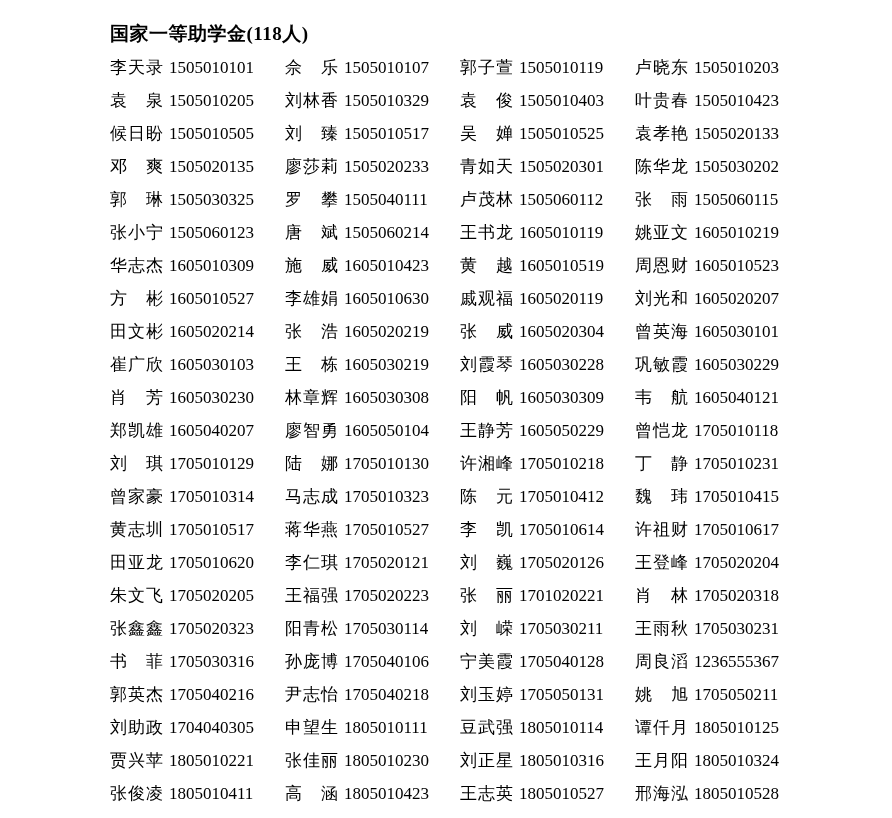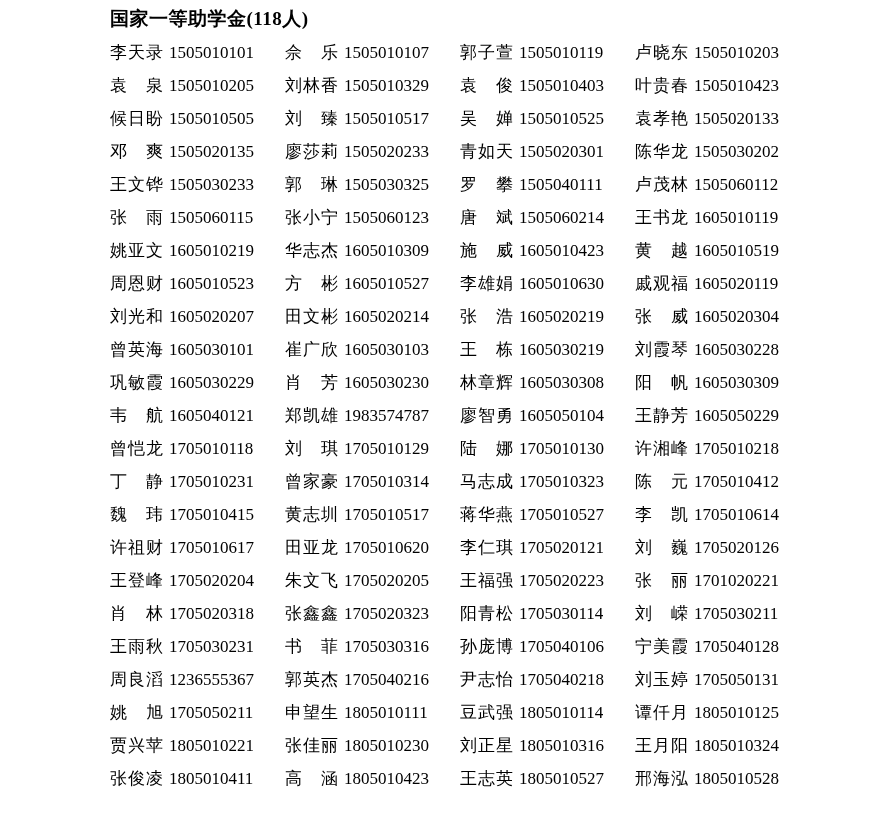--- a/index.html
+++ b/index.html
@@ -13,21 +13,21 @@
     width: 892px;
     height: 818px;
     background: #ffffff;
     box-sizing: border-box;
     padding: 6px 0 0 110px;
     overflow: hidden;
   }
   .title {
     font-size: 19px;
     font-weight: bold;
-    margin: 0 0 4px 0;
+    margin: 15px 0 4px 0;
     letter-spacing: 0.5px;
     white-space: nowrap;
   }
   .grid {
     display: grid;
     grid-template-columns: repeat(4, 175px);
   }
   .entry {
     height: 33px;
     line-height: 33px;
@@ -64,21 +64,20 @@
       <div class="entry"><span class="name">袁俊</span><span class="sid">1505010403</span></div>
       <div class="entry"><span class="name">叶贵春</span><span class="sid">1505010423</span></div>
       <div class="entry"><span class="name">候日盼</span><span class="sid">1505010505</span></div>
       <div class="entry"><span class="name">刘臻</span><span class="sid">1505010517</span></div>
       <div class="entry"><span class="name">吴婵</span><span class="sid">1505010525</span></div>
       <div class="entry"><span class="name">袁孝艳</span><span class="sid">1505020133</span></div>
       <div class="entry"><span class="name">邓爽</span><span class="sid">1505020135</span></div>
       <div class="entry"><span class="name">廖莎莉</span><span class="sid">1505020233</span></div>
       <div class="entry"><span class="name">青如天</span><span class="sid">1505020301</span></div>
       <div class="entry"><span class="name">陈华龙</span><span class="sid">1505030202</span></div>
-      <div class="entry"><span class="name">王文铧</span><span class="sid">1505030233</span></div>
       <div class="entry"><span class="name">郭琳</span><span class="sid">1505030325</span></div>
       <div class="entry"><span class="name">罗攀</span><span class="sid">1505040111</span></div>
       <div class="entry"><span class="name">卢茂林</span><span class="sid">1505060112</span></div>
       <div class="entry"><span class="name">张雨</span><span class="sid">1505060115</span></div>
       <div class="entry"><span class="name">张小宁</span><span class="sid">1505060123</span></div>
       <div class="entry"><span class="name">唐斌</span><span class="sid">1505060214</span></div>
       <div class="entry"><span class="name">王书龙</span><span class="sid">1605010119</span></div>
       <div class="entry"><span class="name">姚亚文</span><span class="sid">1605010219</span></div>
       <div class="entry"><span class="name">华志杰</span><span class="sid">1605010309</span></div>
       <div class="entry"><span class="name">施威</span><span class="sid">1605010423</span></div>
@@ -93,21 +92,21 @@
       <div class="entry"><span class="name">张威</span><span class="sid">1605020304</span></div>
       <div class="entry"><span class="name">曾英海</span><span class="sid">1605030101</span></div>
       <div class="entry"><span class="name">崔广欣</span><span class="sid">1605030103</span></div>
       <div class="entry"><span class="name">王栋</span><span class="sid">1605030219</span></div>
       <div class="entry"><span class="name">刘霞琴</span><span class="sid">1605030228</span></div>
       <div class="entry"><span class="name">巩敏霞</span><span class="sid">1605030229</span></div>
       <div class="entry"><span class="name">肖芳</span><span class="sid">1605030230</span></div>
       <div class="entry"><span class="name">林章辉</span><span class="sid">1605030308</span></div>
       <div class="entry"><span class="name">阳帆</span><span class="sid">1605030309</span></div>
       <div class="entry"><span class="name">韦航</span><span class="sid">1605040121</span></div>
-      <div class="entry"><span class="name">郑凯雄</span><span class="sid">1983574787</span></div>
+      <div class="entry"><span class="name">郑凯雄</span><span class="sid">1605040207</span></div>
       <div class="entry"><span class="name">廖智勇</span><span class="sid">1605050104</span></div>
       <div class="entry"><span class="name">王静芳</span><span class="sid">1605050229</span></div>
       <div class="entry"><span class="name">曾恺龙</span><span class="sid">1705010118</span></div>
       <div class="entry"><span class="name">刘琪</span><span class="sid">1705010129</span></div>
       <div class="entry"><span class="name">陆娜</span><span class="sid">1705010130</span></div>
       <div class="entry"><span class="name">许湘峰</span><span class="sid">1705010218</span></div>
       <div class="entry"><span class="name">丁静</span><span class="sid">1705010231</span></div>
       <div class="entry"><span class="name">曾家豪</span><span class="sid">1705010314</span></div>
       <div class="entry"><span class="name">马志成</span><span class="sid">1705010323</span></div>
       <div class="entry"><span class="name">陈元</span><span class="sid">1705010412</span></div>
@@ -129,20 +128,21 @@
       <div class="entry"><span class="name">刘嵘</span><span class="sid">1705030211</span></div>
       <div class="entry"><span class="name">王雨秋</span><span class="sid">1705030231</span></div>
       <div class="entry"><span class="name">书菲</span><span class="sid">1705030316</span></div>
       <div class="entry"><span class="name">孙庞博</span><span class="sid">1705040106</span></div>
       <div class="entry"><span class="name">宁美霞</span><span class="sid">1705040128</span></div>
       <div class="entry"><span class="name">周良滔</span><span class="sid">1236555367</span></div>
       <div class="entry"><span class="name">郭英杰</span><span class="sid">1705040216</span></div>
       <div class="entry"><span class="name">尹志怡</span><span class="sid">1705040218</span></div>
       <div class="entry"><span class="name">刘玉婷</span><span class="sid">1705050131</span></div>
       <div class="entry"><span class="name">姚旭</span><span class="sid">1705050211</span></div>
+      <div class="entry"><span class="name">刘助政</span><span class="sid">1704040305</span></div>
       <div class="entry"><span class="name">申望生</span><span class="sid">1805010111</span></div>
       <div class="entry"><span class="name">豆武强</span><span class="sid">1805010114</span></div>
       <div class="entry"><span class="name">谭仟月</span><span class="sid">1805010125</span></div>
       <div class="entry"><span class="name">贾兴苹</span><span class="sid">1805010221</span></div>
       <div class="entry"><span class="name">张佳丽</span><span class="sid">1805010230</span></div>
       <div class="entry"><span class="name">刘正星</span><span class="sid">1805010316</span></div>
       <div class="entry"><span class="name">王月阳</span><span class="sid">1805010324</span></div>
       <div class="entry"><span class="name">张俊凌</span><span class="sid">1805010411</span></div>
       <div class="entry"><span class="name">高涵</span><span class="sid">1805010423</span></div>
       <div class="entry"><span class="name">王志英</span><span class="sid">1805010527</span></div>

